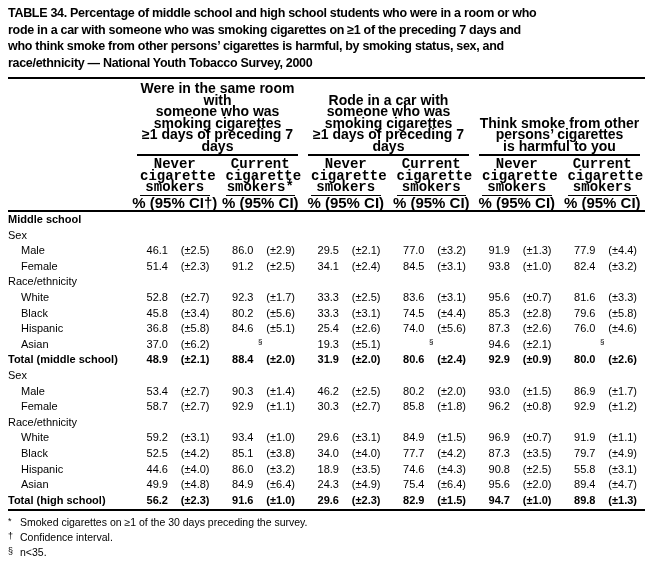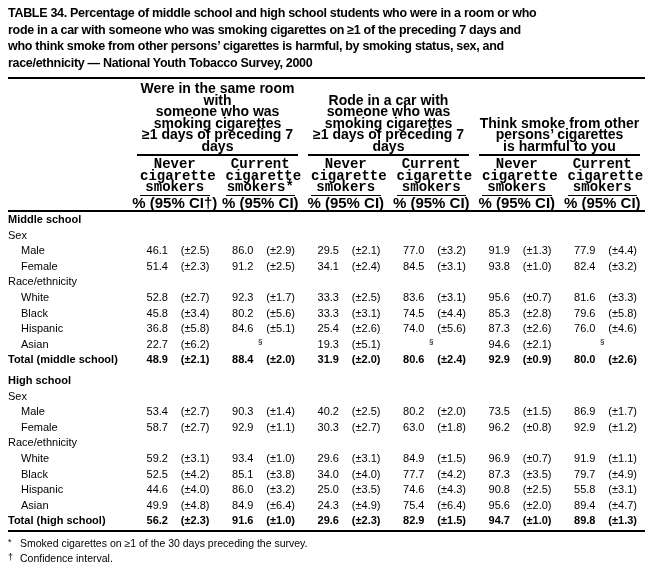--- a/index.html
+++ b/index.html
@@ -386,21 +386,21 @@
             <div class="cellflex">
               <span class="val">76.0</span>
               <span class="ci">(±4.6)</span>
             </div>
           </td>
         </tr>
         <tr class="row-data indent">
           <td class="stub">Asian</td>
           <td class="cell">
             <div class="cellflex">
-              <span class="val">22.7</span>
+              <span class="val">37.0</span>
               <span class="ci">(±6.2)</span>
             </div>
           </td>
           <td class="cell">
             <div class="cellflex note">
               <span class="noteref">§</span>
             </div>
           </td>
           <td class="cell">
             <div class="cellflex">
@@ -457,29 +457,20 @@
               <span class="ci">(±0.9)</span>
             </div>
           </td>
           <td class="cell">
             <div class="cellflex">
               <span class="val">80.0</span>
               <span class="ci">(±2.6)</span>
             </div>
           </td>
         </tr>
-        <tr class="row-section row-gap">
-          <td class="stub">High school</td>
-          <td class="cell"></td>
-          <td class="cell"></td>
-          <td class="cell"></td>
-          <td class="cell"></td>
-          <td class="cell"></td>
-          <td class="cell"></td>
-        </tr>
         <tr class="row-subsection">
           <td class="stub">Sex</td>
           <td class="cell"></td>
           <td class="cell"></td>
           <td class="cell"></td>
           <td class="cell"></td>
           <td class="cell"></td>
           <td class="cell"></td>
         </tr>
         <tr class="row-data indent">
@@ -491,33 +482,33 @@
             </div>
           </td>
           <td class="cell">
             <div class="cellflex">
               <span class="val">90.3</span>
               <span class="ci">(±1.4)</span>
             </div>
           </td>
           <td class="cell">
             <div class="cellflex">
-              <span class="val">40.2</span>
+              <span class="val">46.2</span>
               <span class="ci">(±2.5)</span>
             </div>
           </td>
           <td class="cell">
             <div class="cellflex">
               <span class="val">80.2</span>
               <span class="ci">(±2.0)</span>
             </div>
           </td>
           <td class="cell">
             <div class="cellflex">
-              <span class="val">73.5</span>
+              <span class="val">93.0</span>
               <span class="ci">(±1.5)</span>
             </div>
           </td>
           <td class="cell">
             <div class="cellflex">
               <span class="val">86.9</span>
               <span class="ci">(±1.7)</span>
             </div>
           </td>
         </tr>
@@ -536,21 +527,21 @@
             </div>
           </td>
           <td class="cell">
             <div class="cellflex">
               <span class="val">30.3</span>
               <span class="ci">(±2.7)</span>
             </div>
           </td>
           <td class="cell">
             <div class="cellflex">
-              <span class="val">63.0</span>
+              <span class="val">85.8</span>
               <span class="ci">(±1.8)</span>
             </div>
           </td>
           <td class="cell">
             <div class="cellflex">
               <span class="val">96.2</span>
               <span class="ci">(±0.8)</span>
             </div>
           </td>
           <td class="cell">
@@ -656,21 +647,21 @@
             </div>
           </td>
           <td class="cell">
             <div class="cellflex">
               <span class="val">86.0</span>
               <span class="ci">(±3.2)</span>
             </div>
           </td>
           <td class="cell">
             <div class="cellflex">
-              <span class="val">25.0</span>
+              <span class="val">18.9</span>
               <span class="ci">(±3.5)</span>
             </div>
           </td>
           <td class="cell">
             <div class="cellflex">
               <span class="val">74.6</span>
               <span class="ci">(±4.3)</span>
             </div>
           </td>
           <td class="cell">

